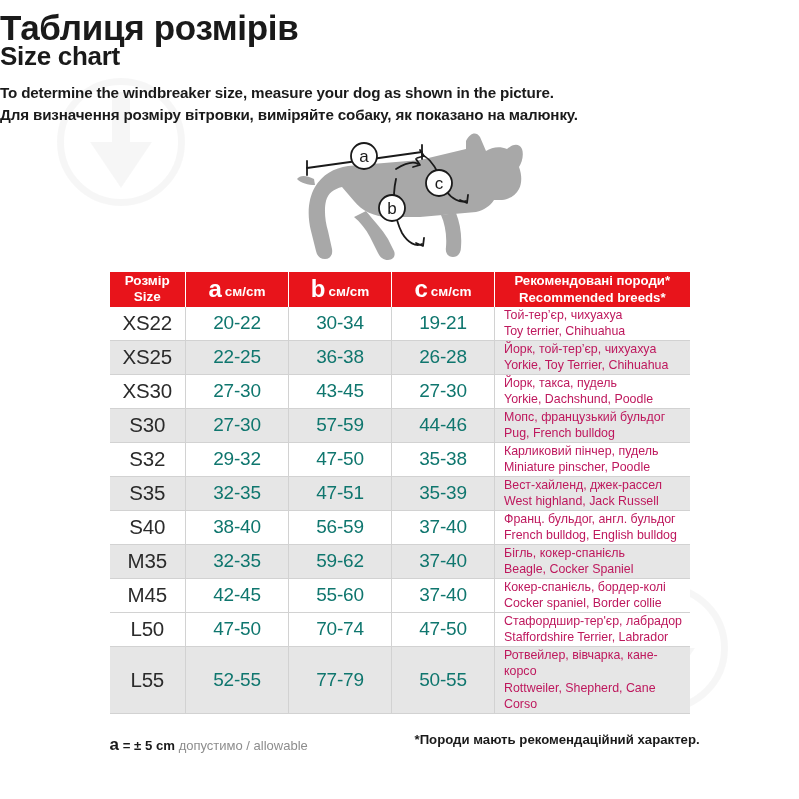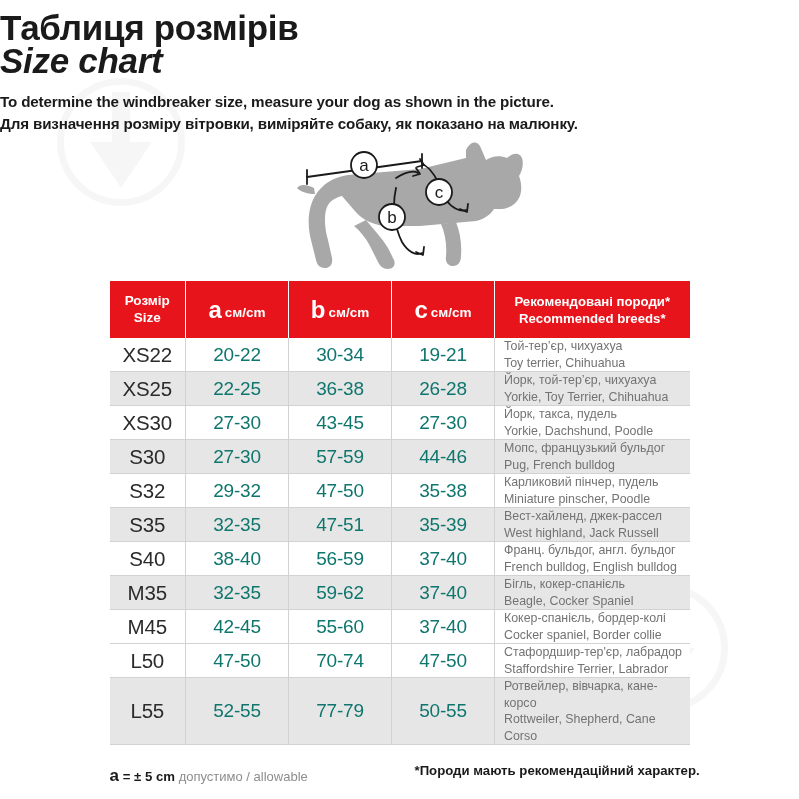--- a/index.html
+++ b/index.html
@@ -54,26 +54,25 @@
     text-align: left;
     padding-top: 9px;
   }
   .title-ua {
     font-size: 35px;
     font-weight: bold;
     letter-spacing: -0.3px;
     line-height: 1.06;
   }
   .title-en {
-    font-size: 35px;
+    font-size: 26px;
     font-weight: bold;
     letter-spacing: -0.3px;
     line-height: 1.0;
     margin-top: -3px;
-    font-style: italic;
   }
   .subtitle {
     margin-top: 13px;
     font-size: 15.2px;
     font-weight: bold;
     line-height: 1.42;
     letter-spacing: -0.15px;
   }
 
   
@@ -106,21 +105,21 @@
   table.size-chart col.c-a      { width: 103px; }
   table.size-chart col.c-b      { width: 103px; }
   table.size-chart col.c-c      { width: 103px; }
   table.size-chart col.c-breeds { width: 195px; }
 
   thead th {
     background: #e8141b;
     color: #ffffff;
     border-right: 1px solid #ffffff;
     padding: 0;
-    height: 57px;
+    height: 34px;
     vertical-align: middle;
     text-align: center;
   }
   thead th:last-child { border-right: none; }
 
   .th-size {
     font-size: 13.5px;
     font-weight: bold;
     line-height: 1.25;
   }
@@ -163,21 +162,21 @@
   .cell-meas {
     text-align: center;
     font-size: 19px;
     letter-spacing: -0.2px;
     color: #0f766e;
   }
   .cell-breeds {
     padding-left: 9px;
     font-size: 12.4px;
     line-height: 1.33;
-    color: #737373;
+    color: #be185d;
   }
   .cell-breeds .ua { display: block; }
   .cell-breeds .en { display: block; }
 
   
   .footer {
     position: relative;
     z-index: 2;
     width: 580px;
     margin: 16px auto 0;

